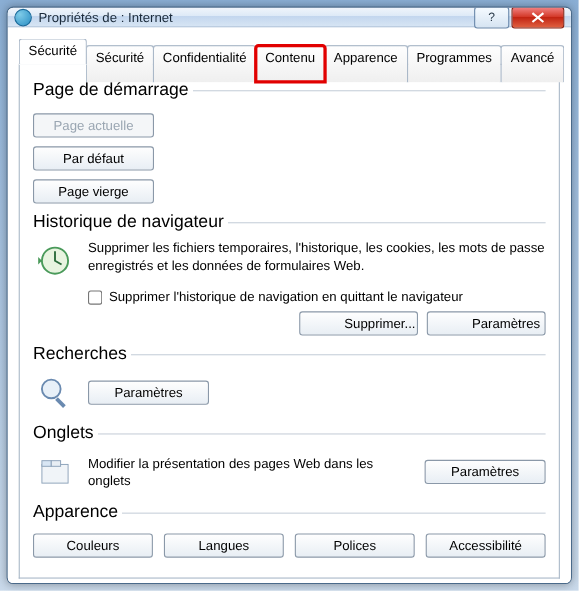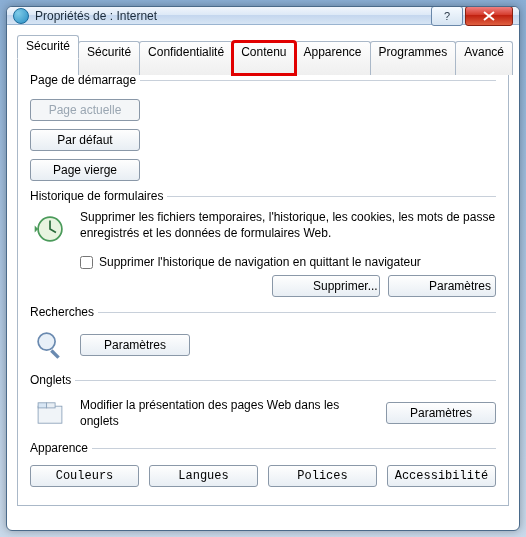--- a/index.html
+++ b/index.html
@@ -105,21 +105,21 @@
   }
   fieldset.group {
     border: none;
     border-top: 1px solid #c8d0da;
     margin: 4px 0 8px 0;
     padding: 6px 0 0 0;
   }
   fieldset.group > legend {
     padding: 0 4px 0 0;
     color: #000;
-    font-size: 12px;
+    font-size: 16px;
     margin-top: 27px;
   }
   .row { display: flex; align-items: flex-start; gap: 10px; }
   .icon-box {
     width: 40px; height: 40px;
     flex-shrink: 0;
     display: flex; align-items: center; justify-content: center;
   }
   .home-icon svg, .history-icon svg, .search-icon svg, .tabs-icon svg { width: 34px; height: 34px; }
   .desc { flex: 1; font-size: 12px; line-height: 1.35; }
@@ -148,21 +148,21 @@
   .btn:disabled {
     color: #9aa6b2;
     background: #f4f6f8;
   }
   .btn-row-right { display:flex; justify-content:flex-end; gap:8px; margin-top:6px; }
   .btn-row-right .btn { width: 108px; padding-left: 40px; }
   .side-btn { width: 110px; flex-shrink:0; }
   label.chk { display:flex; align-items:center; gap:6px; margin-top:6px; }
   label.chk input { margin:0; }
   .appearance-row { display:flex; gap:10px; margin-top:4px; }
-  .appearance-row .btn { flex:1;font-family:Liberation Mono, monospace; }
+  .appearance-row .btn { flex:1; }
 </style>
 </head>
 <body>
 
 <div class="window">
 
   <div class="titlebar">
     <div class="title-icon"></div>
     <div class="title-text">Propriétés de : Internet</div>
     <div class="win-btns">
@@ -192,21 +192,21 @@
       <fieldset class="group">
         <legend>Page de démarrage</legend>
         <div class="btn-row">
           <button class="btn" disabled="">Page actuelle</button>
           <button class="btn">Par défaut</button>
           <button class="btn">Page vierge</button>
         </div>
       </fieldset>
 
       <fieldset class="group">
-        <legend>Historique de formulaires</legend>
+        <legend>Historique de navigateur</legend>
         <div class="row">
           <div class="icon-box history-icon">
             <svg viewBox="0 0 40 40">
               <circle cx="20" cy="20" r="14" fill="#e8f4e0" stroke="#4a9a5a" stroke-width="2"></circle>
               <path d="M20 10 L20 20 L27 24" stroke="#2a6a3a" stroke-width="2" fill="none"></path>
               <path d="M6 20 L2 16 L2 24 Z" fill="#4a9a5a"></path>
             </svg>
           </div>
           <div class="desc">
             <div>Supprimer les fichiers temporaires, l'historique, les cookies, les mots de passe enregistrés et les données de formulaires Web.</div>

